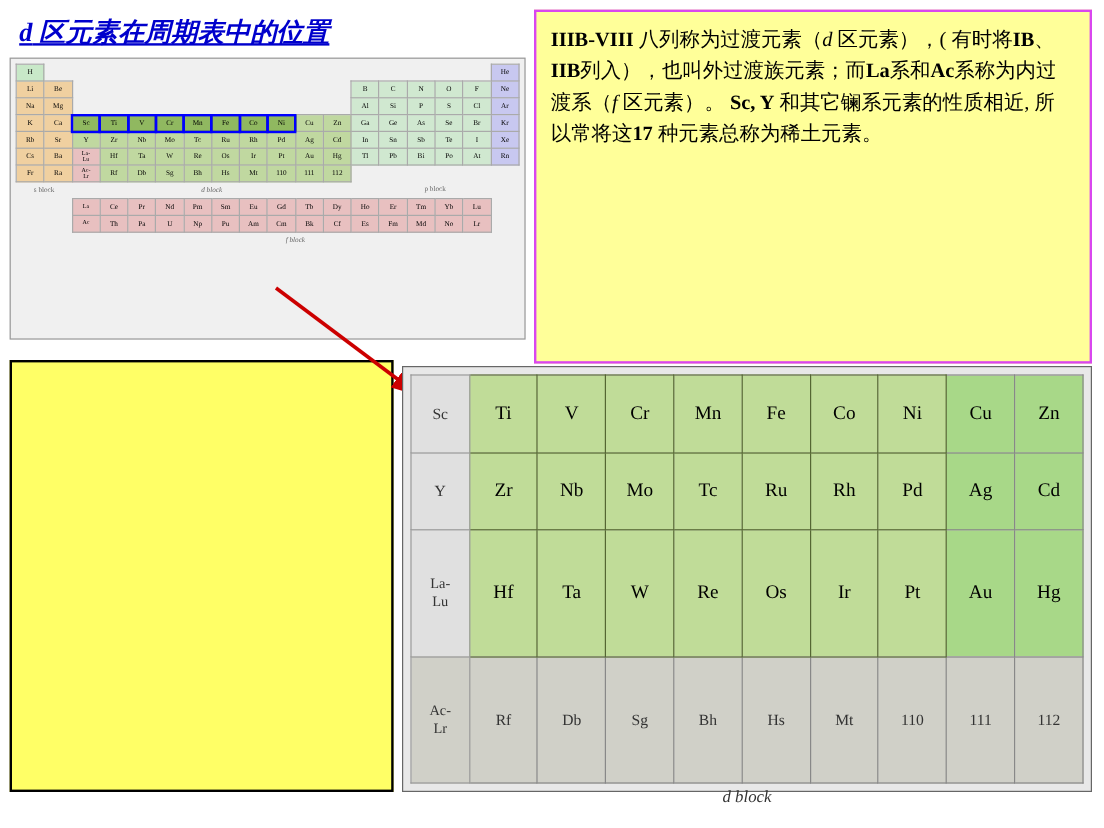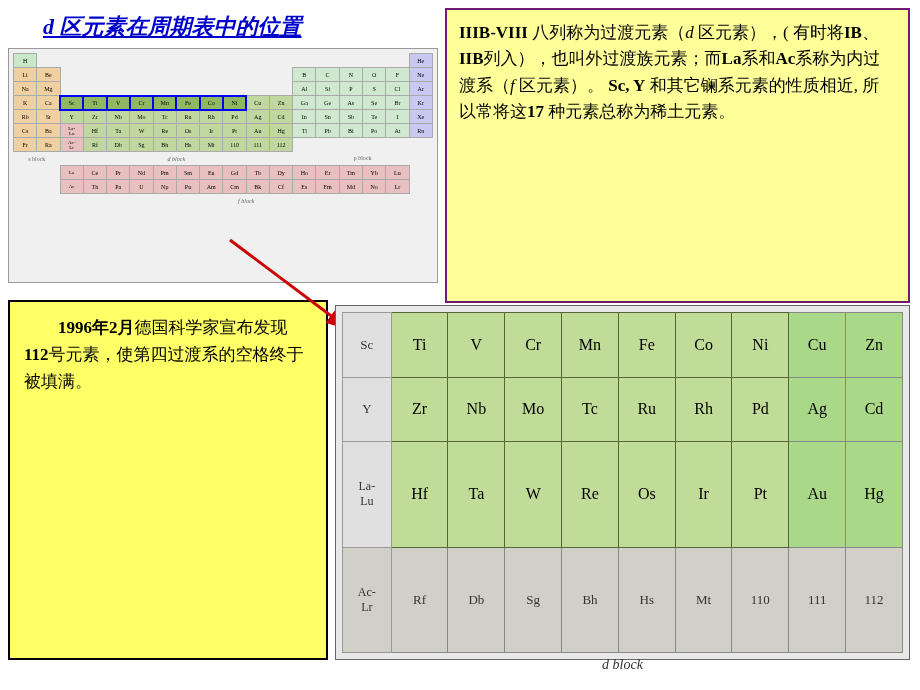--- a/index.html
+++ b/index.html
@@ -15,21 +15,20 @@
     
     #title {
       position: absolute;
       top: 12px;
       left: 16px;
       font-size: 22px;
       font-weight: bold;
       color: #0000cc;
       text-decoration: underline;
       font-style: italic;
-      margin-left: 27px;
     }
     #title .d-letter {
       font-style: italic;
     }
 
     
     #mini-table-area {
       position: absolute;
       top: 48px;
       left: 8px;
@@ -42,21 +41,21 @@
     }
 
     
     #info-box {
       position: absolute;
       top: 8px;
       left: 445px;
       width: 465px;
       height: 295px;
       background: #ffff99;
-      border: 2px solid #701a75;
+      border: 2px solid #d946ef;
       padding: 10px 12px;
       font-size: 17px;
       line-height: 1.55;
       color: #000;
     }
 
     
     #desc-box {
       position: absolute;
       top: 300px;
@@ -387,23 +386,20 @@
     </table>
 </div>
 
 <div id="info-box">
   <span>
     <b>IIIB-VIII</b> 八列称为过渡元素（<i>d</i> 区元素），( 有时将<b>IB</b>、<b>IIB</b>列入），也叫外过渡族元素；而<b>La</b>系和<b>Ac</b>系称为内过渡系（<i>f</i> 区元素）。 <b>Sc, Y</b> 和其它镧系元素的性质相近, 所以常将这<b>17</b> 种元素总称为稀土元素。
   </span>
 </div>
 
 <div id="desc-box">
-  <p style="text-indent:2em;">
-    <b>1996年2月</b>德国科学家宣布发现<b>112</b>号元素，使第四过渡系的空格终于被填满。
-  </p>
 </div>
 
 <svg class="arrow-svg" width="160" height="120">
   <defs>
     <marker id="arrowhead" markerWidth="8" markerHeight="6" refX="8" refY="3" orient="auto">
       <polygon points="0 0, 8 3, 0 6" fill="#cc0000"></polygon>
     </marker>
   </defs>
   <line x1="20" y1="10" x2="140" y2="100" stroke="#cc0000" stroke-width="3" marker-end="url(#arrowhead)"></line>
 </svg>

